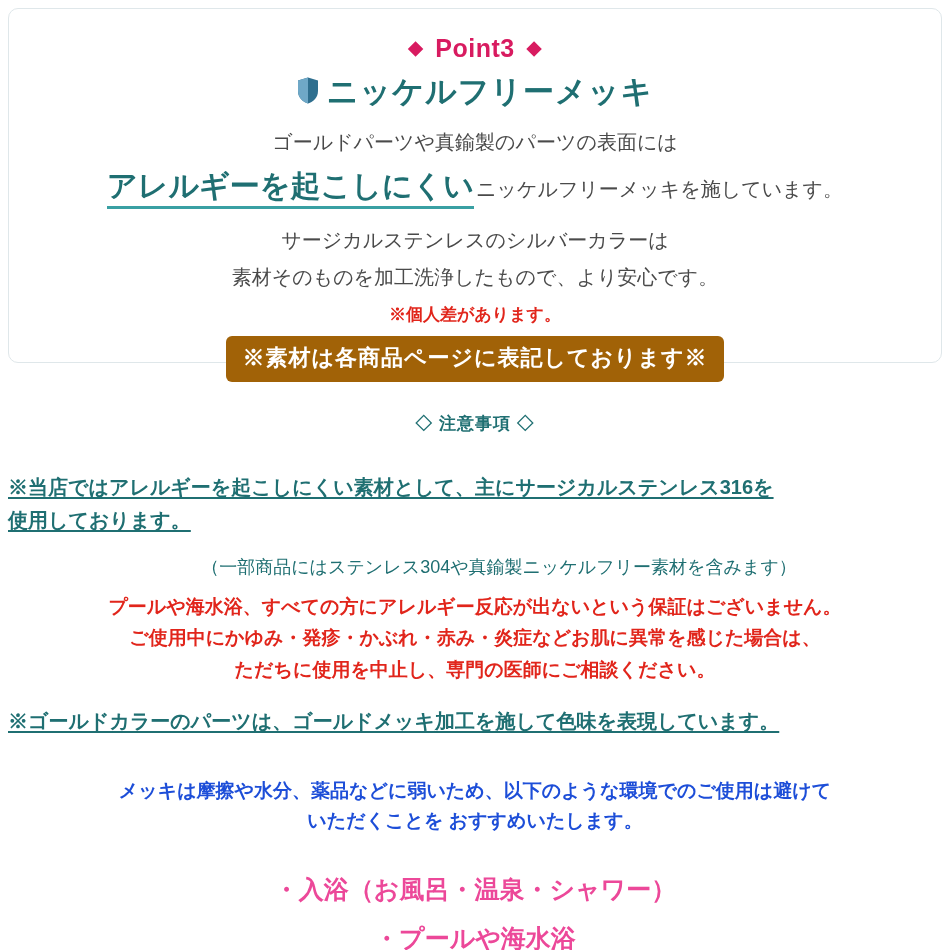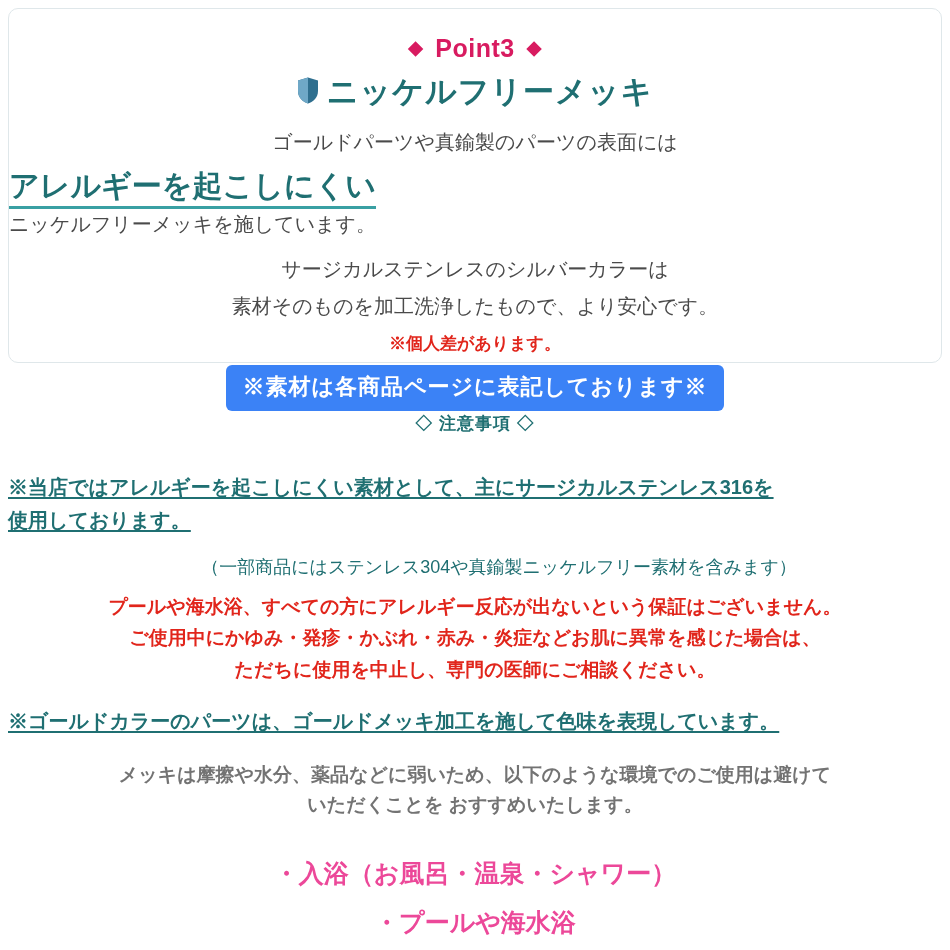--- a/index.html
+++ b/index.html
@@ -75,21 +75,20 @@
     color: #4a4a4a;
     line-height: 1.55;
     margin-top: 18px;
   }
   .highlight-row {
     margin-top: 10px;
     display: flex;
     justify-content: center;
     align-items: baseline;
     gap: 2px;
-    flex-direction: column;
   }
   .highlight-big {
     font-size: 30px;
     font-weight: bold;
     color: #1f6f72;
     border-bottom: 3px solid #39a0a3;
     padding-bottom: 2px;
     line-height: 1.2;
   }
   .highlight-tail {
@@ -104,21 +103,21 @@
   }
   .note-red {
     font-size: 17px;
     color: #e1251b;
     font-weight: bold;
     margin-top: 8px;
   }
   .banner {
     margin: 10px auto 0 auto;
     display: inline-block;
-    background: #3b82f6;
+    background: #a16207;
     color: #ffffff;
     font-size: 22px;
     font-weight: bold;
     padding: 7px 16px 9px 16px;
     border-radius: 6px;
     letter-spacing: 1px;
   }
 
   
   .caution {
@@ -157,23 +156,23 @@
   .red-block {
     font-size: 19px;
     font-weight: bold;
     color: #e1251b;
     line-height: 1.65;
     margin-top: 12px;
   }
   .red-block2 {
     font-size: 19px;
     font-weight: bold;
-    color: #737373;
+    color: #1d4ed8;
     line-height: 1.6;
-    margin-top: 8px;
+    margin-top: 24px;
   }
   .list-items {
     margin-top: 28px;
     font-size: 25px;
     font-weight: bold;
     color: #ec4899;
     line-height: 1.95;
   }
   .spacer-36 { height: 36px; }
   .spacer-20 { height: 20px; }

